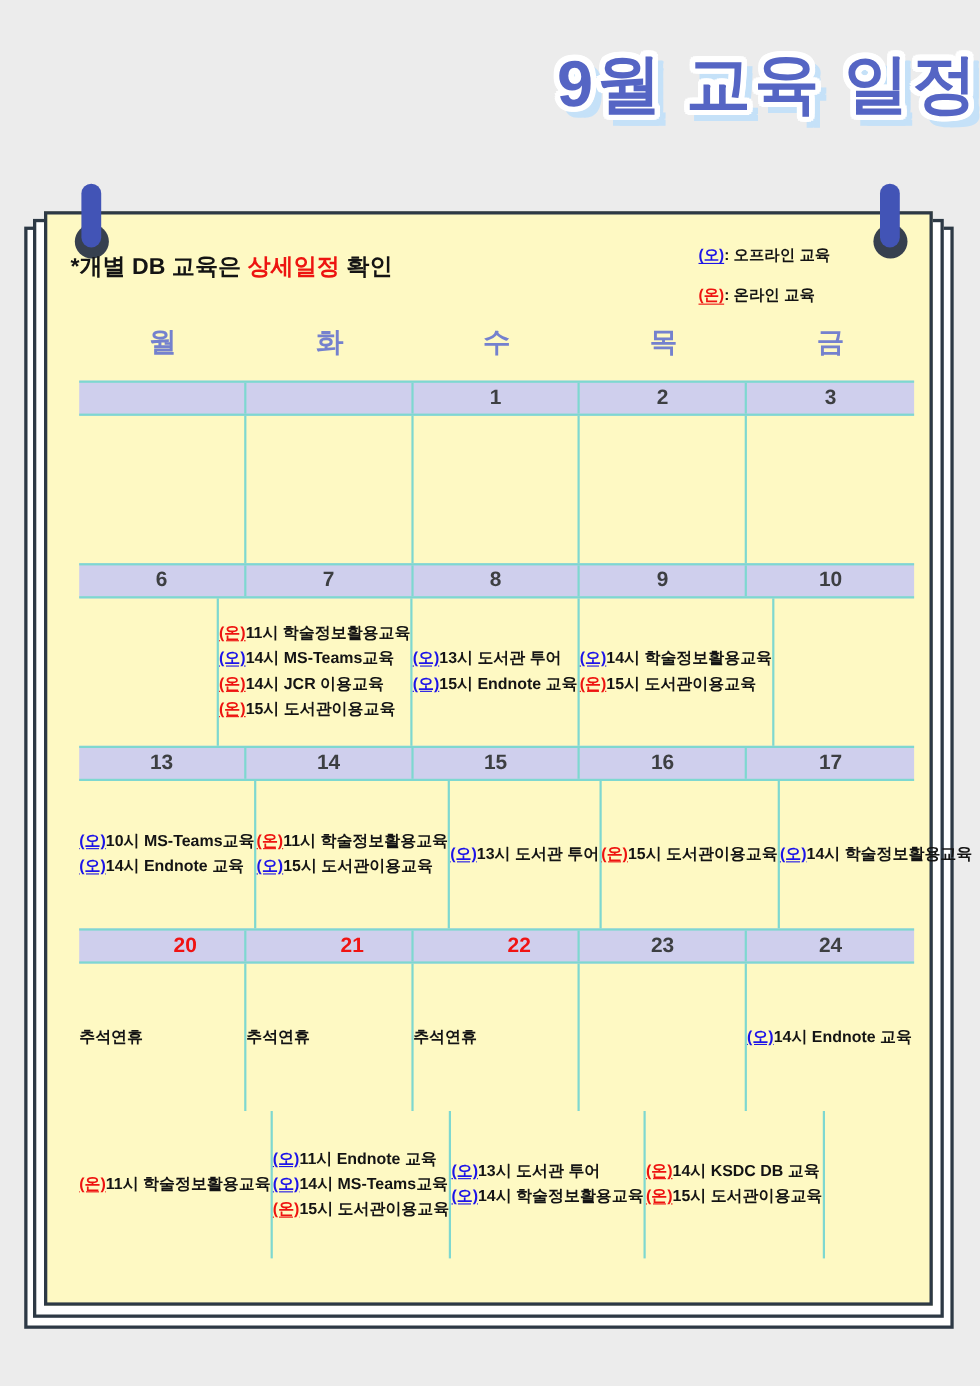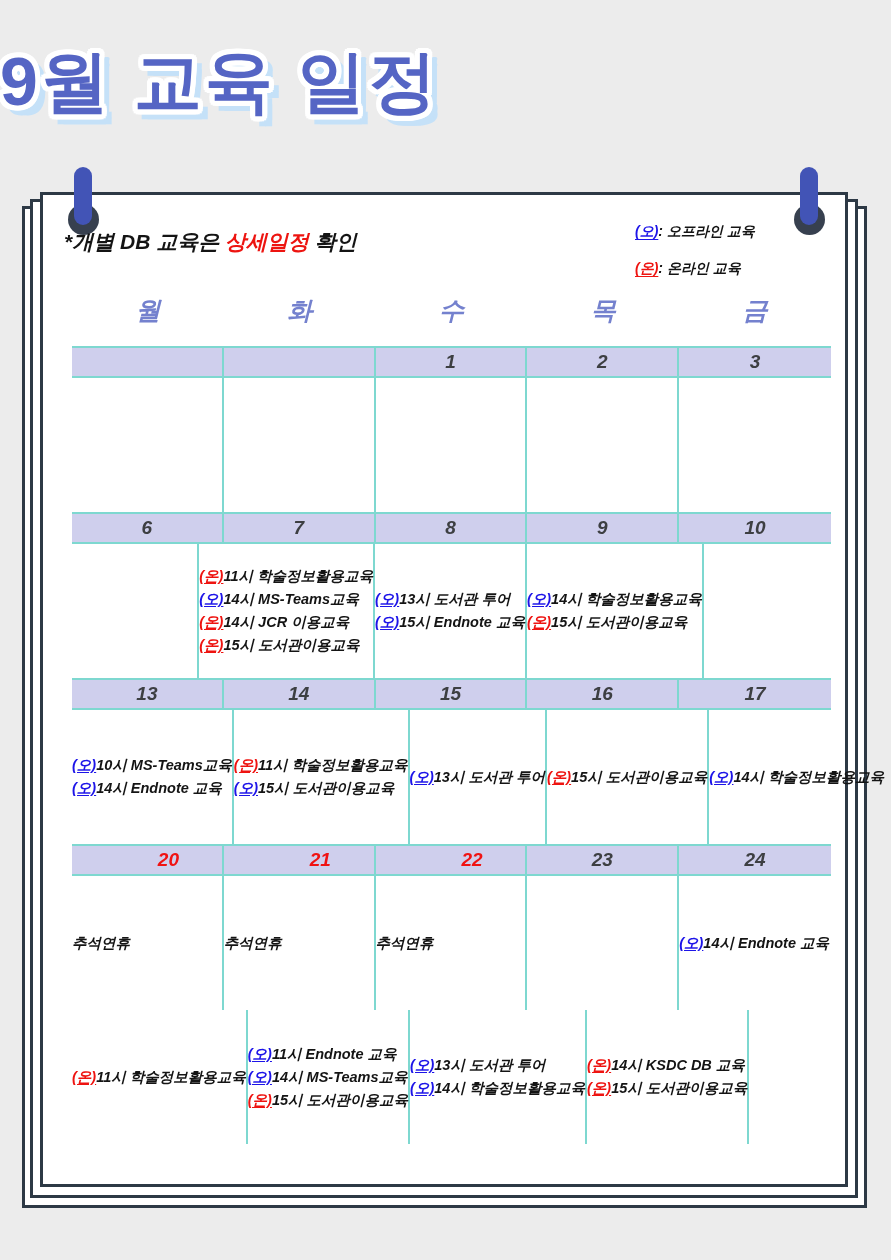--- a/index.html
+++ b/index.html
@@ -1,39 +1,39 @@
 <!DOCTYPE html>
 <html style="--bg: #ececec; --title: #5565c4; --tshadow: #c5e1f8; --pborder: #2d3945; --pinblue: #4254b6; --pinhead: #37404f; --notehl: #ed1410; --offline: #1d14e8; --online: #ee1310; --dow: #7481ce; --datec: #3d3f42; --holiday: #f01313; --lav: #cfcfed; --teal: #7ed8d0;"><head>
 <meta charset="utf-8">
 <style>
   html,body{margin:0;padding:0;}
   body{width:891px;height:1260px;background:#ececec;font-family:"Liberation Sans","DejaVu Sans",sans-serif;}
   .stage{position:relative;width:891px;height:1260px;background:var(--bg,#ececec);overflow:hidden;}
 
   
   .title{
-    position:absolute;top:44px;left:0;width:100%;margin:0;text-align:left;
-    font-size:68px;font-weight:800;letter-spacing:3px;line-height:1.1;
+    position:absolute;top:44px;left:0;width:100%;margin:0;text-align:right;
+    font-size:59px;font-weight:800;letter-spacing:3px;line-height:1.1;
     color:var(--title,#5565c4);
     text-shadow:
       -5px 0 0 #fff,5px 0 0 #fff,0 -5px 0 #fff,0 5px 0 #fff,
       -4px -4px 0 #fff,4px -4px 0 #fff,-4px 4px 0 #fff,4px 4px 0 #fff,
       -2px -5px 0 #fff,2px -5px 0 #fff,-2px 5px 0 #fff,2px 5px 0 #fff,
       -5px -2px 0 #fff,5px -2px 0 #fff,-5px 2px 0 #fff,5px 2px 0 #fff,
       6px 8px 0 var(--tshadow,#c5e1f8),8px 6px 0 var(--tshadow,#c5e1f8),
       7px 9px 0 var(--tshadow,#c5e1f8),9px 7px 0 var(--tshadow,#c5e1f8),
       10px 10px 0 var(--tshadow,#c5e1f8),4px 10px 0 var(--tshadow,#c5e1f8),10px 4px 0 var(--tshadow,#c5e1f8);
   }
 
   
   .paper-stack{position:absolute;left:40px;top:192px;width:808px;height:995px;}
   .sheet{position:absolute;background:#fff;border:3px solid var(--pborder,#2d3945);}
   .sheet-3{left:-18px;right:-19px;top:14px;bottom:-21px;}
   .sheet-2{left:-10px;right:-10px;top:7px;bottom:-11px;}
-  .paper{position:absolute;left:0;top:0;right:0;bottom:0;background:#ffffff;border:3px solid var(--pborder,#2d3945);font-style:italic;}
+  .paper{position:absolute;left:0;top:0;right:0;bottom:0;background:#fef9c3;border:3px solid var(--pborder,#2d3945);}
 
   
   .pin{position:absolute;top:-28px;width:36px;height:68px;}
   .pin-left{left:22px;}
   .pin-right{left:748px;}
   .pin-head{position:absolute;left:3px;top:37px;width:31px;height:31px;border-radius:50%;background:var(--pinhead,#37404f);}
   .pin-stick{position:absolute;left:9px;top:0;width:18px;height:58px;border-radius:9px;background:var(--pinblue,#4254b6);}
 
   
   .note{position:absolute;left:21px;top:33px;margin:0;font-size:21px;font-weight:700;color:#141414;}

